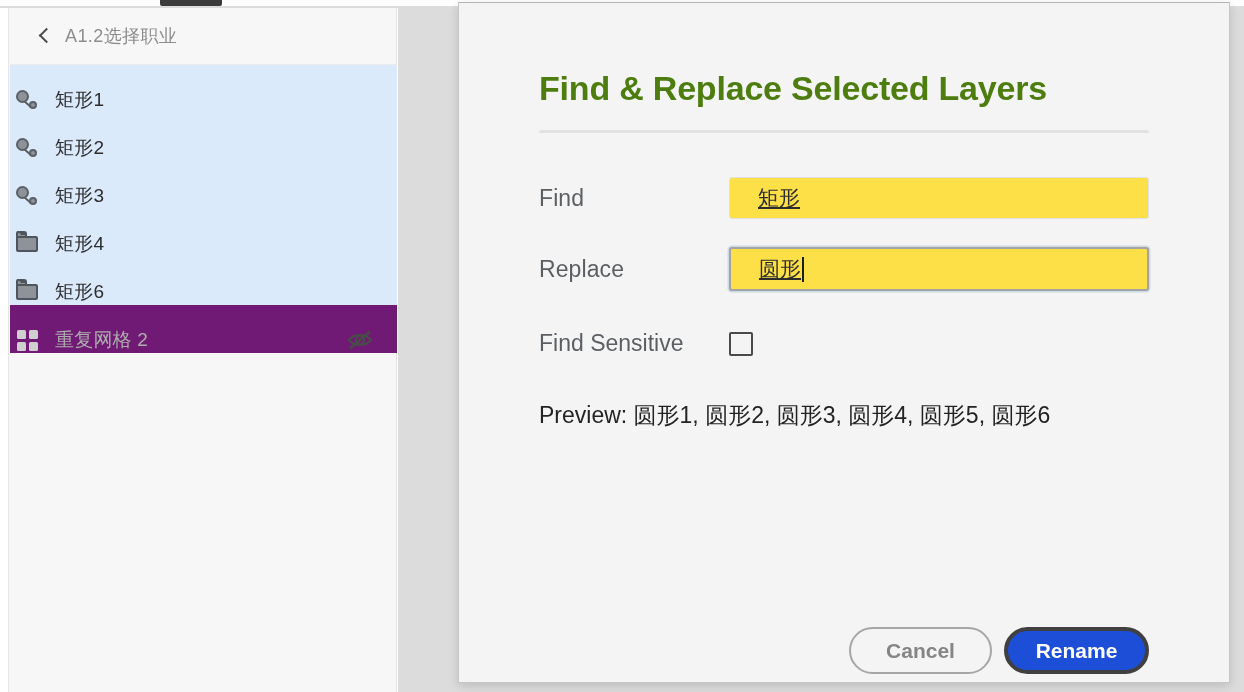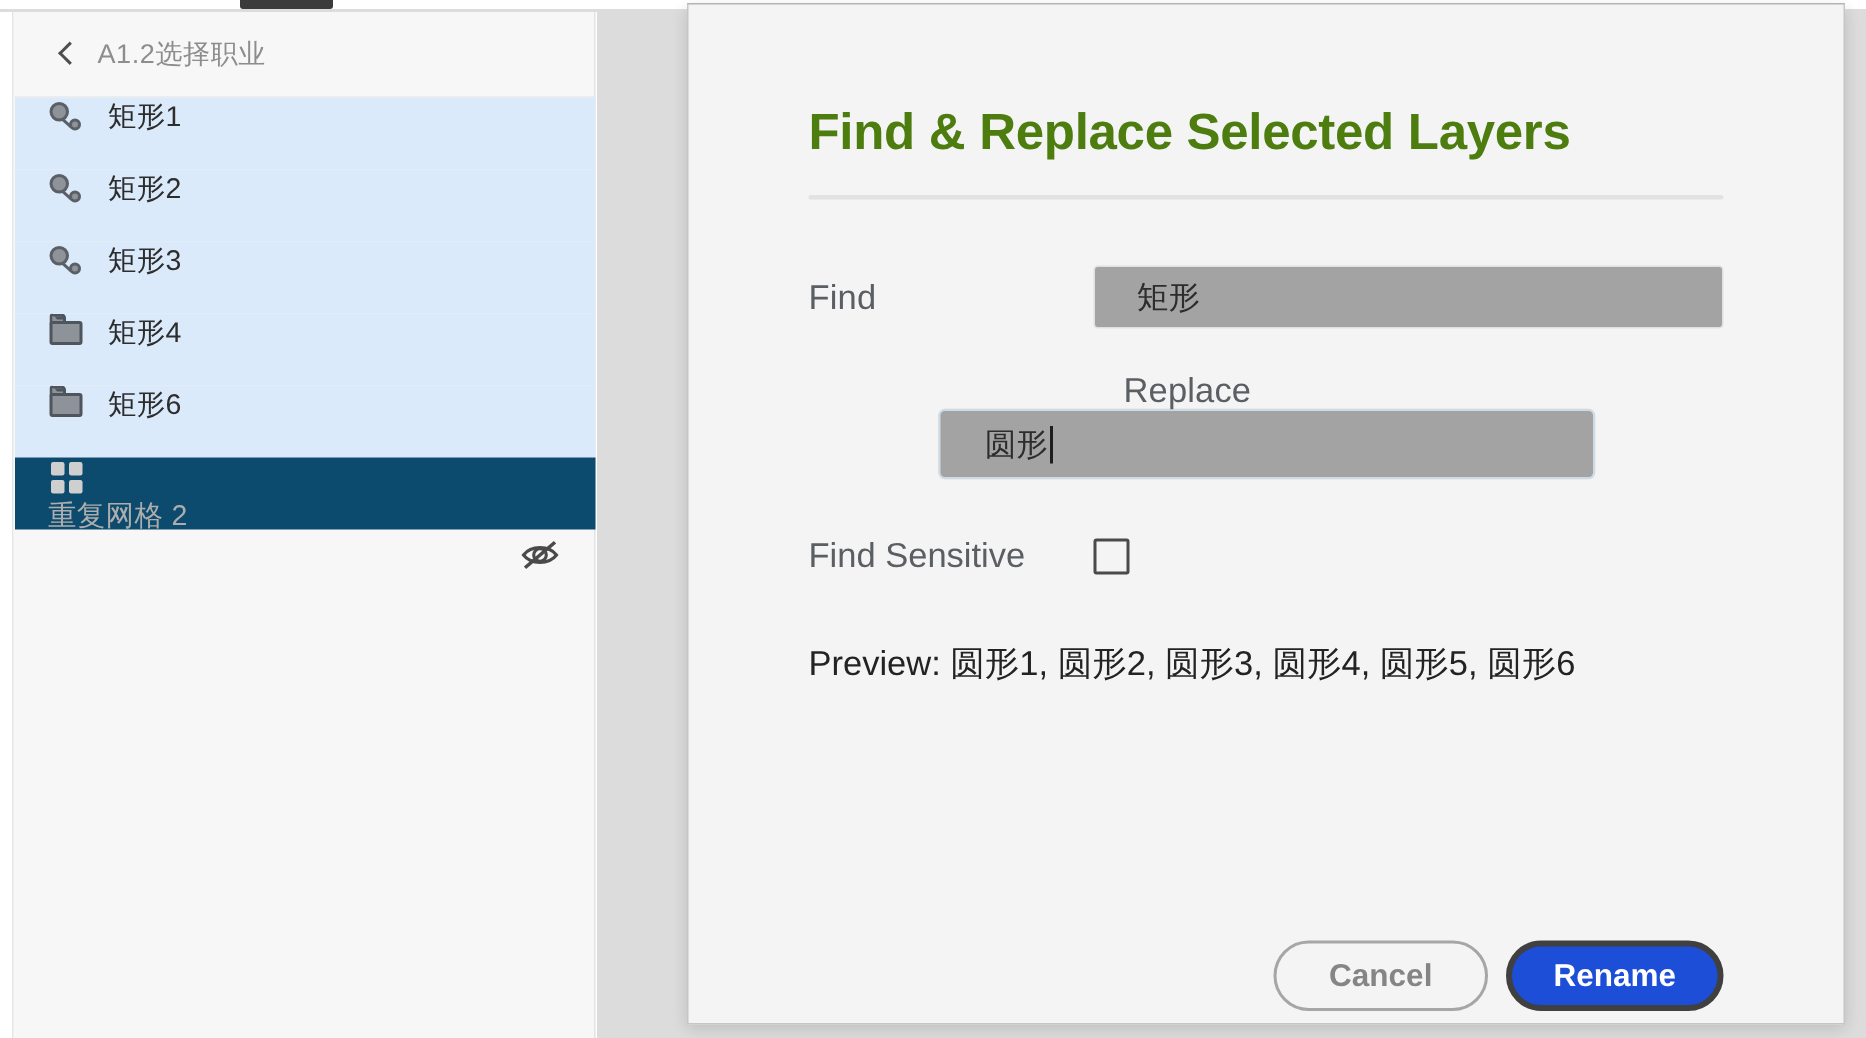--- a/index.html
+++ b/index.html
@@ -91,27 +91,27 @@
 
   .layer-list {
     position: absolute;
     top: 57px; left: 10px;
     width: 387px;
   }
   .layer-row {
     position: relative;
     height: 48px;
     display: flex;
-    align-items: flex-start;
-    padding-left: 22px;
+    align-items: flex-end;
+    padding-left: 5px;
     padding-right: 22px;
     background: transparent;
   }
   .layer-row.selected { background: #dbeafb; }
-  .layer-row.dimmed   { background: #0c4a6e; flex-direction: column; }
+  .layer-row.dimmed   { background: #701a75; }
 
   .layer-icon {
     width: 26px; height: 26px;
     flex: none;
     margin-right: 14px;
     position: relative;
   }
   .layer-label {
     font-size: 19px;
     color: #2d2d2d;
@@ -232,41 +232,42 @@
     height: 3px;
     background: #e2e2e2;
     border-radius: 2px;
   }
 
   .form-row {
     display: flex;
     align-items: center;
     margin-top: 44px;
   }
-  .form-row.second { margin-top: 28px; flex-direction: column; }
+  .form-row.second { margin-top: 28px; }
 
   .form-label {
     width: 190px;
     flex: none;
     font-size: 23px;
     color: #5b5f63;
     letter-spacing: 0.1px;
   }
   .text-input {
     width: 435px;
     height: 42px;
     border-radius: 3px;
-    background: #a3a3a3;
+    background: #fde047;
     border: 1.6px solid #e0e0e0;
     display: flex;
     align-items: center;
     padding-left: 28px;
     font-size: 21px;
     color: #2d2d2d;
     position: relative;
+    text-decoration: underline;
   }
   .text-input.focused {
     border: 2px solid #a3a3a3;
     box-shadow: 0 0 0 1.5px rgba(91,140,181,0.25);
     height: 44px;
   }
   .caret {
     display: inline-block;
     width: 2px;
     height: 25px;

